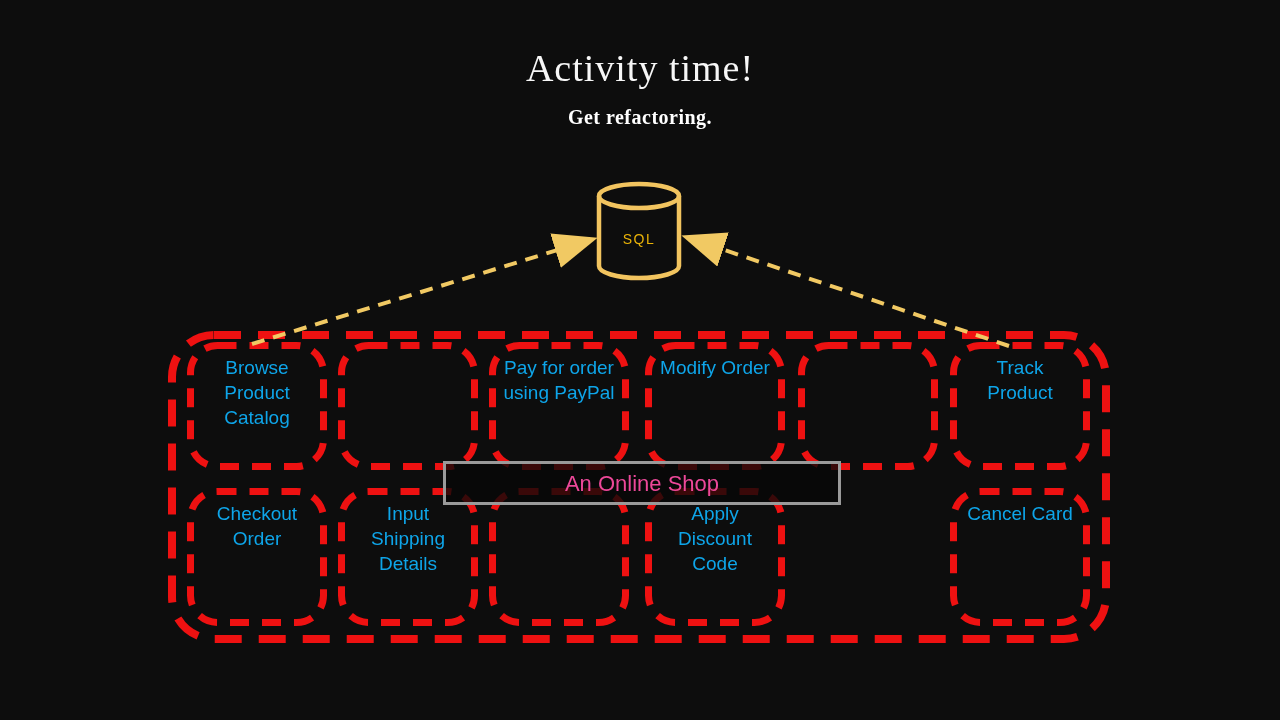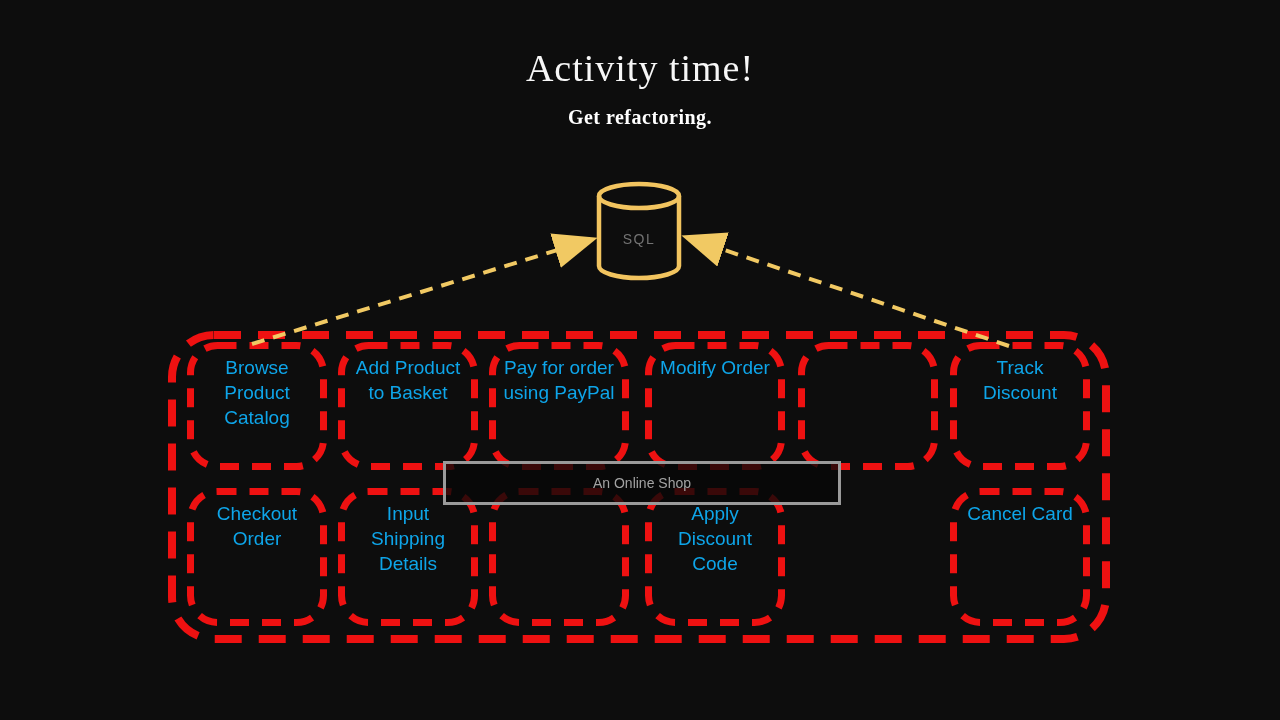--- a/index.html
+++ b/index.html
@@ -44,21 +44,21 @@
     left: 593px; top: 180px;
     width: 92px; height: 108px;
     z-index: 5;
   }
   .db svg { position: absolute; left: 0; top: 0; }
   .db-label {
     position: absolute;
     left: 0; top: 51px;
     width: 92px;
     text-align: center;
-    color: #737373;
+    color: #eab308;
     font-size: 14px;
     letter-spacing: 1.5px;
   }
 
   
   .arrows {
     position: absolute;
     left: 0; top: 0;
     z-index: 4;
     pointer-events: none;
@@ -97,22 +97,22 @@
     left: 443px; top: 461px;
     width: 392px; height: 38px;
     border: 3px solid #9a9a9a;
     background: rgba(8, 8, 8, 0.78);
     z-index: 6;
     display: flex;
     align-items: center;
     justify-content: center;
   }
   .shop-label {
-    color: #a3a3a3;
-    font-size: 14px;
+    color: #ec4899;
+    font-size: 22px;
     line-height: 21px;
   }
 </style>
 </head>
 <body>
 
 <div class="stage">
 
   <div class="title">Activity time!</div>
   <div class="subtitle">Get refactoring.</div>
@@ -143,21 +143,20 @@
     <div class="ucase row1" style="left:19px">
       <svg width="142" height="130" viewBox="0 0 142 130">
           <rect x="4.5" y="4.5" width="133" height="121" rx="27" fill="none" stroke="#ee1111" stroke-width="7" stroke-dasharray="19 13"></rect>
         </svg>
       <span class="ucase-label">Browse Product Catalog</span>
     </div>
     <div class="ucase row1" style="left:170px">
       <svg width="142" height="130" viewBox="0 0 142 130">
           <rect x="4.5" y="4.5" width="133" height="121" rx="27" fill="none" stroke="#ee1111" stroke-width="7" stroke-dasharray="19 13"></rect>
         </svg>
-      <span class="ucase-label">Add Product to Basket</span>
     </div>
     <div class="ucase row1" style="left:321px">
       <svg width="142" height="130" viewBox="0 0 142 130">
           <rect x="4.5" y="4.5" width="133" height="121" rx="27" fill="none" stroke="#ee1111" stroke-width="7" stroke-dasharray="19 13"></rect>
         </svg>
       <span class="ucase-label">Pay for order using PayPal</span>
     </div>
     <div class="ucase row1" style="left:477px">
       <svg width="142" height="130" viewBox="0 0 142 130">
           <rect x="4.5" y="4.5" width="133" height="121" rx="27" fill="none" stroke="#ee1111" stroke-width="7" stroke-dasharray="19 13"></rect>
@@ -166,21 +165,21 @@
     </div>
     <div class="ucase row1" style="left:630px">
       <svg width="142" height="130" viewBox="0 0 142 130">
           <rect x="4.5" y="4.5" width="133" height="121" rx="27" fill="none" stroke="#ee1111" stroke-width="7" stroke-dasharray="19 13"></rect>
         </svg>
     </div>
     <div class="ucase row1" style="left:782px">
       <svg width="142" height="130" viewBox="0 0 142 130">
           <rect x="4.5" y="4.5" width="133" height="121" rx="27" fill="none" stroke="#ee1111" stroke-width="7" stroke-dasharray="19 13"></rect>
         </svg>
-      <span class="ucase-label">Track Discount</span>
+      <span class="ucase-label">Track Product</span>
     </div>
 
     <div class="ucase row2" style="left:19px">
       <svg width="142" height="140" viewBox="0 0 142 140">
           <rect x="4.5" y="4.5" width="133" height="131" rx="27" fill="none" stroke="#ee1111" stroke-width="7" stroke-dasharray="19 13"></rect>
         </svg>
       <span class="ucase-label">Checkout Order</span>
     </div>
     <div class="ucase row2" style="left:170px">
       <svg width="142" height="140" viewBox="0 0 142 140">

